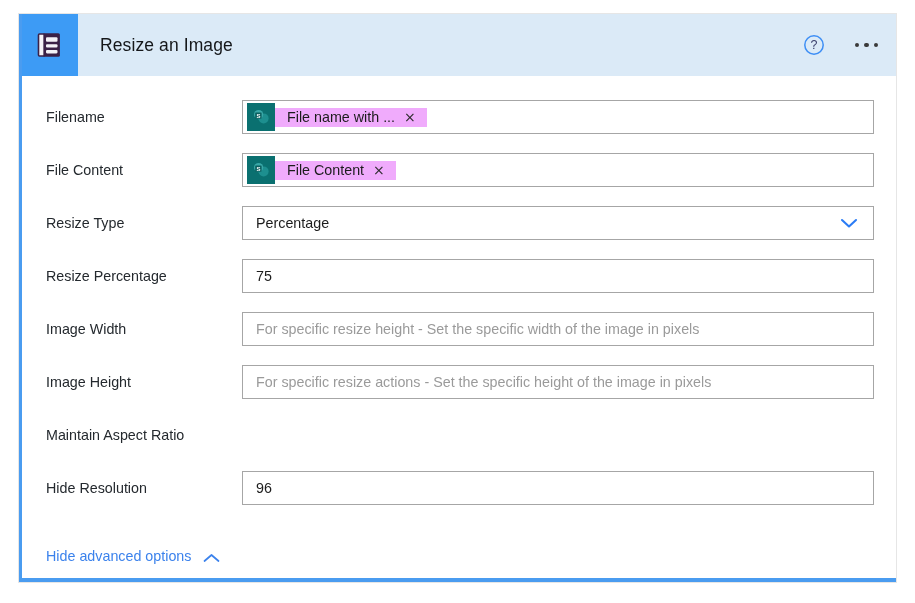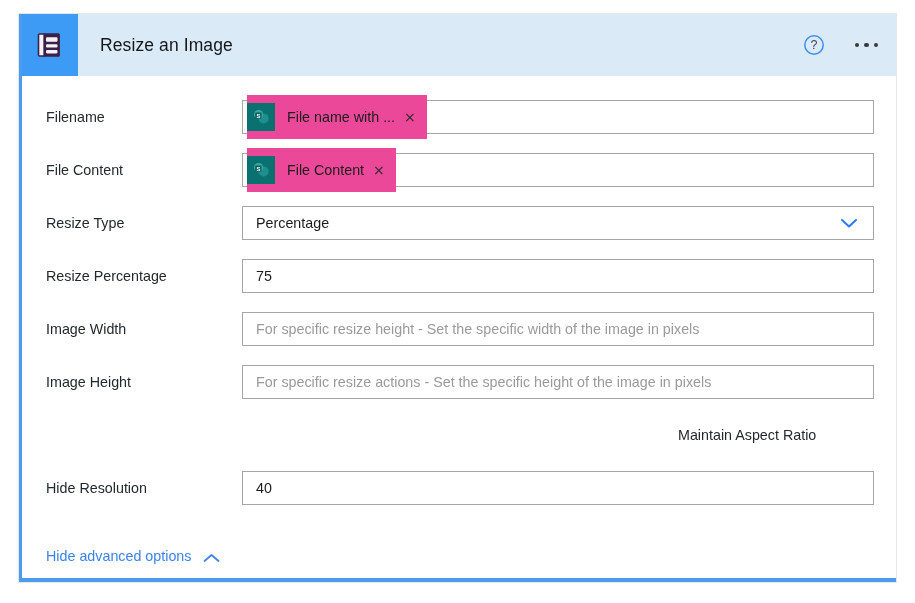--- a/index.html
+++ b/index.html
@@ -82,21 +82,20 @@
     position: relative;
     height: 502px;
   }
 
   .form-row {
     display: flex;
     align-items: center;
     height: 34px;
     margin: 0 0 0 0;
     padding: 0 22px 0 24px;
-    justify-content: flex-end;
   }
   .row-spacer-1 { margin-top: 24px; }
 
   .row-gap { height: 19px; }
 
   .field-label {
     width: 196px;
     flex: 0 0 196px;
     font-size: 14.3px;
     color: #24292e;
@@ -130,22 +129,22 @@
     transform: translateY(-50%);
     width: 20px;
     height: 12px;
     cursor: pointer;
   }
 
   
   .chip {
     display: inline-flex;
     align-items: center;
-    background: #ec4899;
-    height: 44px;
+    background: #f0abfc;
+    height: 19px;
     margin-left: 4px;
     max-width: 100%;
   }
   .chip-icon {
     width: 28px; height: 28px;
     background: #0a7070;
     flex: 0 0 auto;
     display: flex; align-items: center; justify-content: center;
   }
   .chip-label {
@@ -296,21 +295,21 @@
 
     <div class="form-row">
       <div class="field-label">Maintain Aspect Ratio</div>
     </div>
 
     <div class="row-gap"></div>
 
     <div class="form-row">
       <div class="field-label">Hide Resolution</div>
       <div class="field-control">
-        <div class="field-value">40</div>
+        <div class="field-value">96</div>
       </div>
     </div>
 
     <div class="advanced-link">
       <span>Hide advanced options</span>
       <svg width="19" height="11" viewBox="0 0 19 11">
         <polyline points="2.5,8 9.5,2 16.5,8" fill="none" stroke="#3b82ec" stroke-width="1.7" stroke-linecap="round" stroke-linejoin="round"></polyline>
       </svg>
     </div>
 

